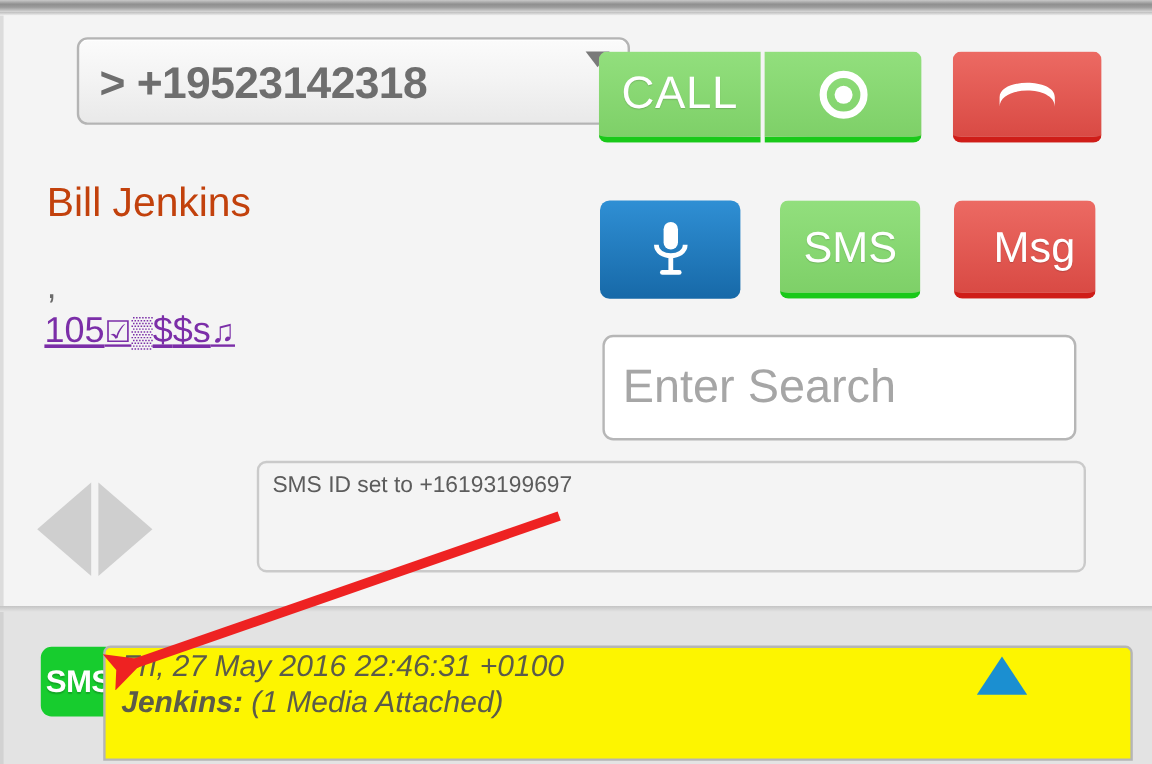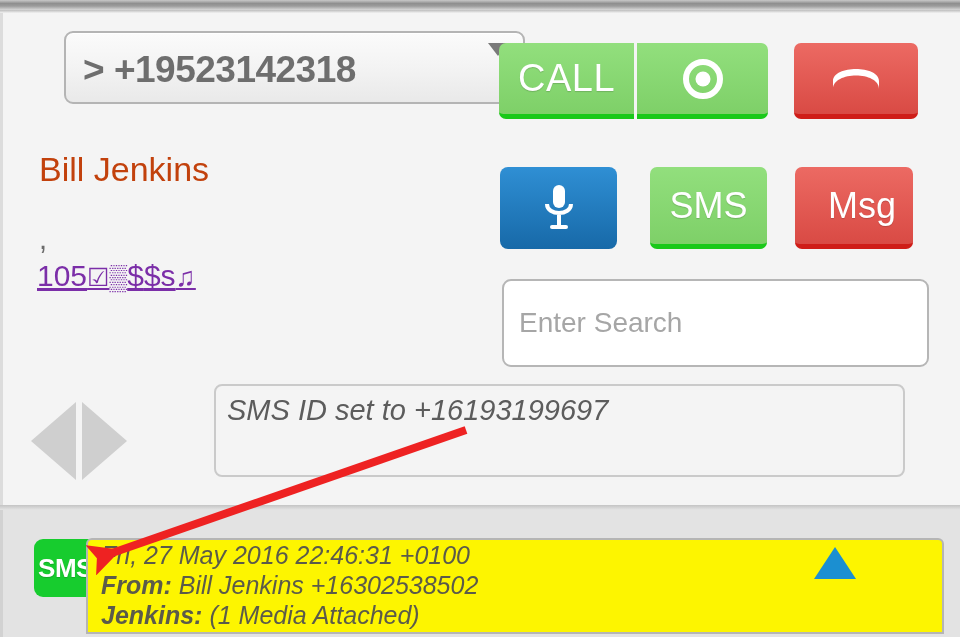--- a/index.html
+++ b/index.html
@@ -161,22 +161,21 @@
     box-sizing: border-box;
     border: 2px solid #cacaca;
     border-radius: 8px;
     background: #f4f4f4;
   }
   .status-box-text {
     position: absolute;
     left: 11px;
     top: 8px;
     right: 0;
-    font-size: 29px;
-    font-style: italic;
+    font-size: 19px;
     color: #5c5c5c;
     white-space: nowrap;
     overflow: hidden;
   }
 
   
   .btn {
     position: absolute;
     box-sizing: border-box;
     border: none;
@@ -236,28 +235,28 @@
     padding-left: 16px;
   }
 
   .icon-svg { display: block; }
 
   
   .search-box {
     position: absolute;
     left: 499px;
     top: 266px;
-    width: 427px;
+    width: 395px;
     height: 88px;
     box-sizing: border-box;
     border: 2px solid #b6b6b6;
     border-radius: 9px;
     background: #ffffff;
     font-family: "Liberation Sans", sans-serif;
-    font-size: 28px;
+    font-size: 39px;
     color: #9a9a9a;
     padding: 0 0 0 15px;
     outline: none;
   }
   .search-box::placeholder { color: #a6a6a6; opacity: 1; }
 
   
   .list-divider {
     position: absolute;
     left: 0; top: 505px;
@@ -403,21 +402,20 @@
   </div>
 
   <div class="list-divider"></div>
   <div class="list-panel">
 
     <div class="sms-badge">SMS</div>
 
     <div class="msg-row">
       <div class="msg-text">
         <div>Fri, 27 May 2016 22:46:31 +0100</div>
-        <div><b>From:</b><span> Bill Jenkins +16302538502</span></div>
         <div><b>Jenkins:</b><span> (1 Media Attached)</span></div>
       </div>
       <div class="msg-flag"></div>
     </div>
 
   </div>
 
   <svg class="annotation" viewBox="0 0 960 637">
     <defs>
       <marker id="arrowhead" markerWidth="4" markerHeight="4" refX="1.2" refY="2" orient="auto" markerUnits="strokeWidth">

